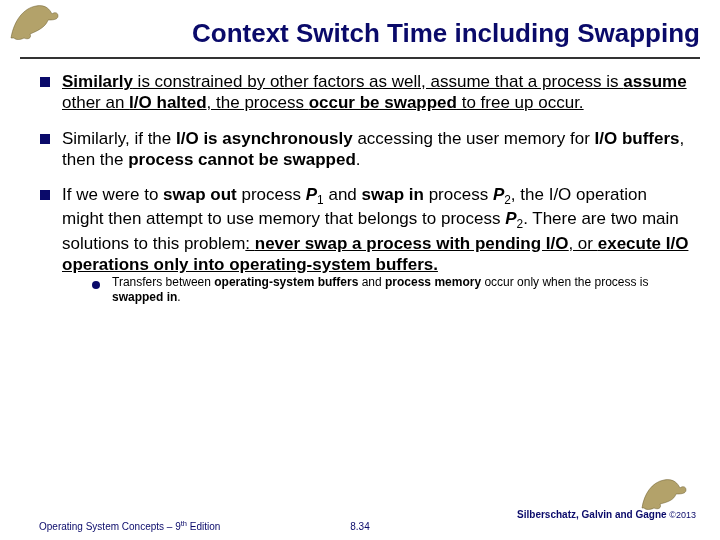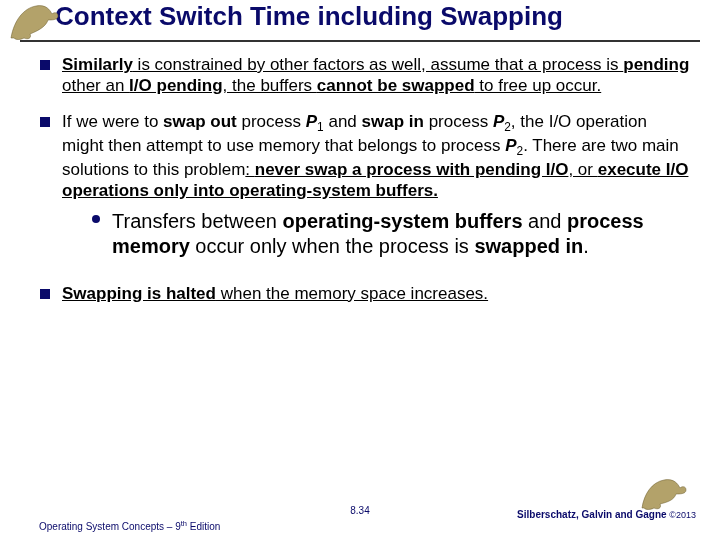--- a/index.html
+++ b/index.html
@@ -13,21 +13,22 @@
     overflow: hidden;
   }
   .slide {
     width: 720px;
     height: 540px;
     position: relative;
     box-sizing: border-box;
   }
   .header {
     position: relative;
-    padding: 1px 20px 4px 20px;
+    padding: 18px 20px 4px 20px;
+    text-align: right;
   }
   .dino-top {
     position: absolute;
     left: 6px;
     top: 0px;
     width: 60px;
     height: 42px;
   }
   .title {
     font-size: 26px;
@@ -55,24 +56,24 @@
     width: 10px;
     height: 10px;
     background: #0a0a6a;
     flex: 0 0 10px;
     margin-top: 6px;
     margin-right: 12px;
   }
   .bt { flex: 1; }
   .sub {
     margin-left: 30px;
-    margin-top: 7px;
+    margin-top: 0;
     margin-bottom: 10px;
     display: flex;
-    font-size: 20px;
+    font-size: 12px;
   }
   .dot {
     width: 8px;
     height: 8px;
     background: #0a0a6a;
     border-radius: 50%;
     flex: 0 0 8px;
     margin-top: 6px;
     margin-right: 12px;
   }
@@ -83,21 +84,21 @@
   .footer {
     position: absolute;
     bottom: 8px;
     left: 0;
     width: 720px;
     font-size: 10px;
     color: #0a0a6a;
   }
   .f-left { position: absolute; left: 39px; bottom: 0; }
   .f-left sup { font-size: 0.75em; }
-  .f-center { position: absolute; left: 50%; transform: translateX(-50%); bottom: 16px; }
+  .f-center { position: absolute; left: 50%; transform: translateX(-50%); bottom: 0; }
   .f-right { position: absolute; right: 24px; bottom: 12px; font-weight: bold; }
   .f-right .yr { font-weight: normal; font-size: 0.9em; }
   .dino-bot {
     position: absolute;
     right: 28px;
     bottom: 28px;
     width: 54px;
     height: 40px;
   }
   
@@ -117,39 +118,39 @@
       <path class="dino-shape" d="M5,38 C8,20 18,8 30,6 C40,4 44,10 46,14 C48,12 52,12 52,16 C52,20 46,20 42,20 C40,26 34,30 24,34 C26,38 22,40 18,38 C14,40 10,40 8,38 Z"></path>
     </svg>
     <div class="title">Context Switch Time including Swapping</div>
   </div>
   <div class="rule"></div>
 
   <div class="content">
 
     <div class="bullet">
       <div class="sq"></div>
-      <div class="bt"><span class="u"><span class="b">Similarly</span><span> is constrained by other factors as well, assume that a process is </span><span class="b">pending</span><span> other an </span><span class="b">I/O pending</span><span>, the buffers </span><span class="b">cannot be swapped</span><span> to free up occur.</span></span></div>
+      <div class="bt"><span class="u"><span class="b">Similarly</span><span> is constrained by other factors as well, assume that a process is </span><span class="b">assume</span><span> other an </span><span class="b">I/O halted</span><span>, the process </span><span class="b">occur be swapped</span><span> to free up occur.</span></span></div>
     </div>
 
+    <div class="bullet">
+      <div class="sq"></div>
+      <div class="bt"><span>Similarly, if the </span><span class="b">I/O is asynchronously</span><span> accessing the user memory for </span><span class="b">I/O buffers</span><span>, then the </span><span class="b">process cannot be swapped</span><span>.</span></div>
+    </div>
 
     <div class="bullet">
       <div class="sq"></div>
       <div class="bt">
         <span>If we were to </span><span class="b">swap out</span><span> process </span><span class="b i">P</span><sub>1</sub><span> and </span><span class="b">swap in</span><span> process </span><span class="b i">P</span><sub>2</sub><span>, the I/O operation might then attempt to use memory that belongs to process </span><span class="b i">P</span><sub>2</sub><span>. There are two main solutions to this problem</span><span class="u"><span>: </span><span class="b">never swap a process with pending I/O</span><span>, or </span><span class="b">execute I/O operations only into operating-system buffers.</span></span>
         <div class="sub">
           <div class="dot"></div>
           <div><span>Transfers between </span><span class="b">operating-system buffers</span><span> and </span><span class="b">process memory</span><span> occur only when the process is </span><span class="b">swapped in</span><span>.</span></div>
         </div>
       </div>
     </div>
 
-    <div class="bullet">
-      <div class="sq"></div>
-      <div class="bt"><span class="u"><span class="b">Swapping is halted</span><span> when the memory space increases.</span></span></div>
-    </div>
 
   </div>
 
   <svg class="dino-bot" viewBox="0 0 54 40">
     <path class="dino-shape" d="M4,36 C6,22 14,10 26,8 C36,6 40,12 42,16 C44,14 48,14 48,18 C48,22 42,22 38,22 C36,28 30,30 22,32 C24,36 20,38 16,36 C12,38 8,38 6,36 Z"></path>
   </svg>
 
   <div class="footer">
     <div class="f-left"><span>Operating System Concepts – 9</span><sup>th</sup><span> Edition</span></div>
     <div class="f-center">8.34</div>

